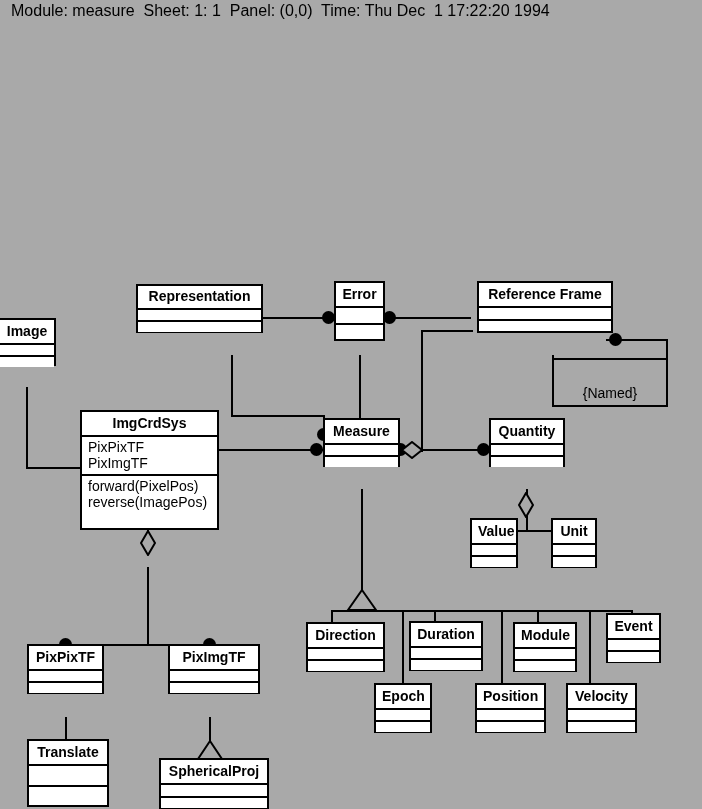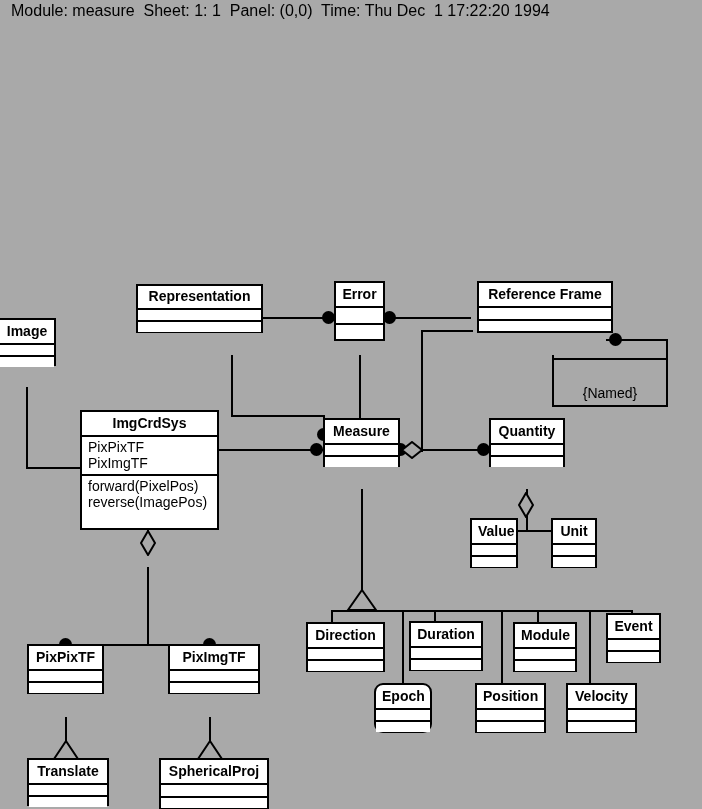--- a/index.html
+++ b/index.html
@@ -296,21 +296,21 @@
   </div>
 
   <div class="cls" style="left:168px; top:622px; width:92px; height:50px;">
     <div class="name">PixImgTF</div>
     <div class="sep"></div>
     <div class="comp"></div>
     <div class="sep"></div>
     <div class="comp"></div>
   </div>
 
-  <div class="cls" style="left:27px; top:736px; width:82px; height:48px;">
+  <div class="cls" style="left:27px; top:717px; width:82px; height:68px;">
     <div class="name">Translate</div>
     <div class="sep"></div>
     <div class="comp"></div>
     <div class="sep"></div>
     <div class="comp"></div>
   </div>
 
   <div class="cls" style="left:159px; top:736px; width:110px; height:52px;">
     <div class="name">SphericalProj</div>
     <div class="sep"></div>
@@ -320,21 +320,21 @@
   </div>
 
   <div class="cls" style="left:306px; top:600px; width:79px; height:50px;">
     <div class="name">Direction</div>
     <div class="sep"></div>
     <div class="comp"></div>
     <div class="sep"></div>
     <div class="comp"></div>
   </div>
 
-  <div class="cls" style="left:374px; top:661px; width:58px; height:50px;border-radius:9px;">
+  <div class="cls" style="left:374px; top:661px; width:58px; height:50px;">
     <div class="name">Epoch</div>
     <div class="sep"></div>
     <div class="comp"></div>
     <div class="sep"></div>
     <div class="comp"></div>
   </div>
 
   <div class="cls" style="left:475px; top:661px; width:71px; height:50px;">
     <div class="name">Position</div>
     <div class="sep"></div>

